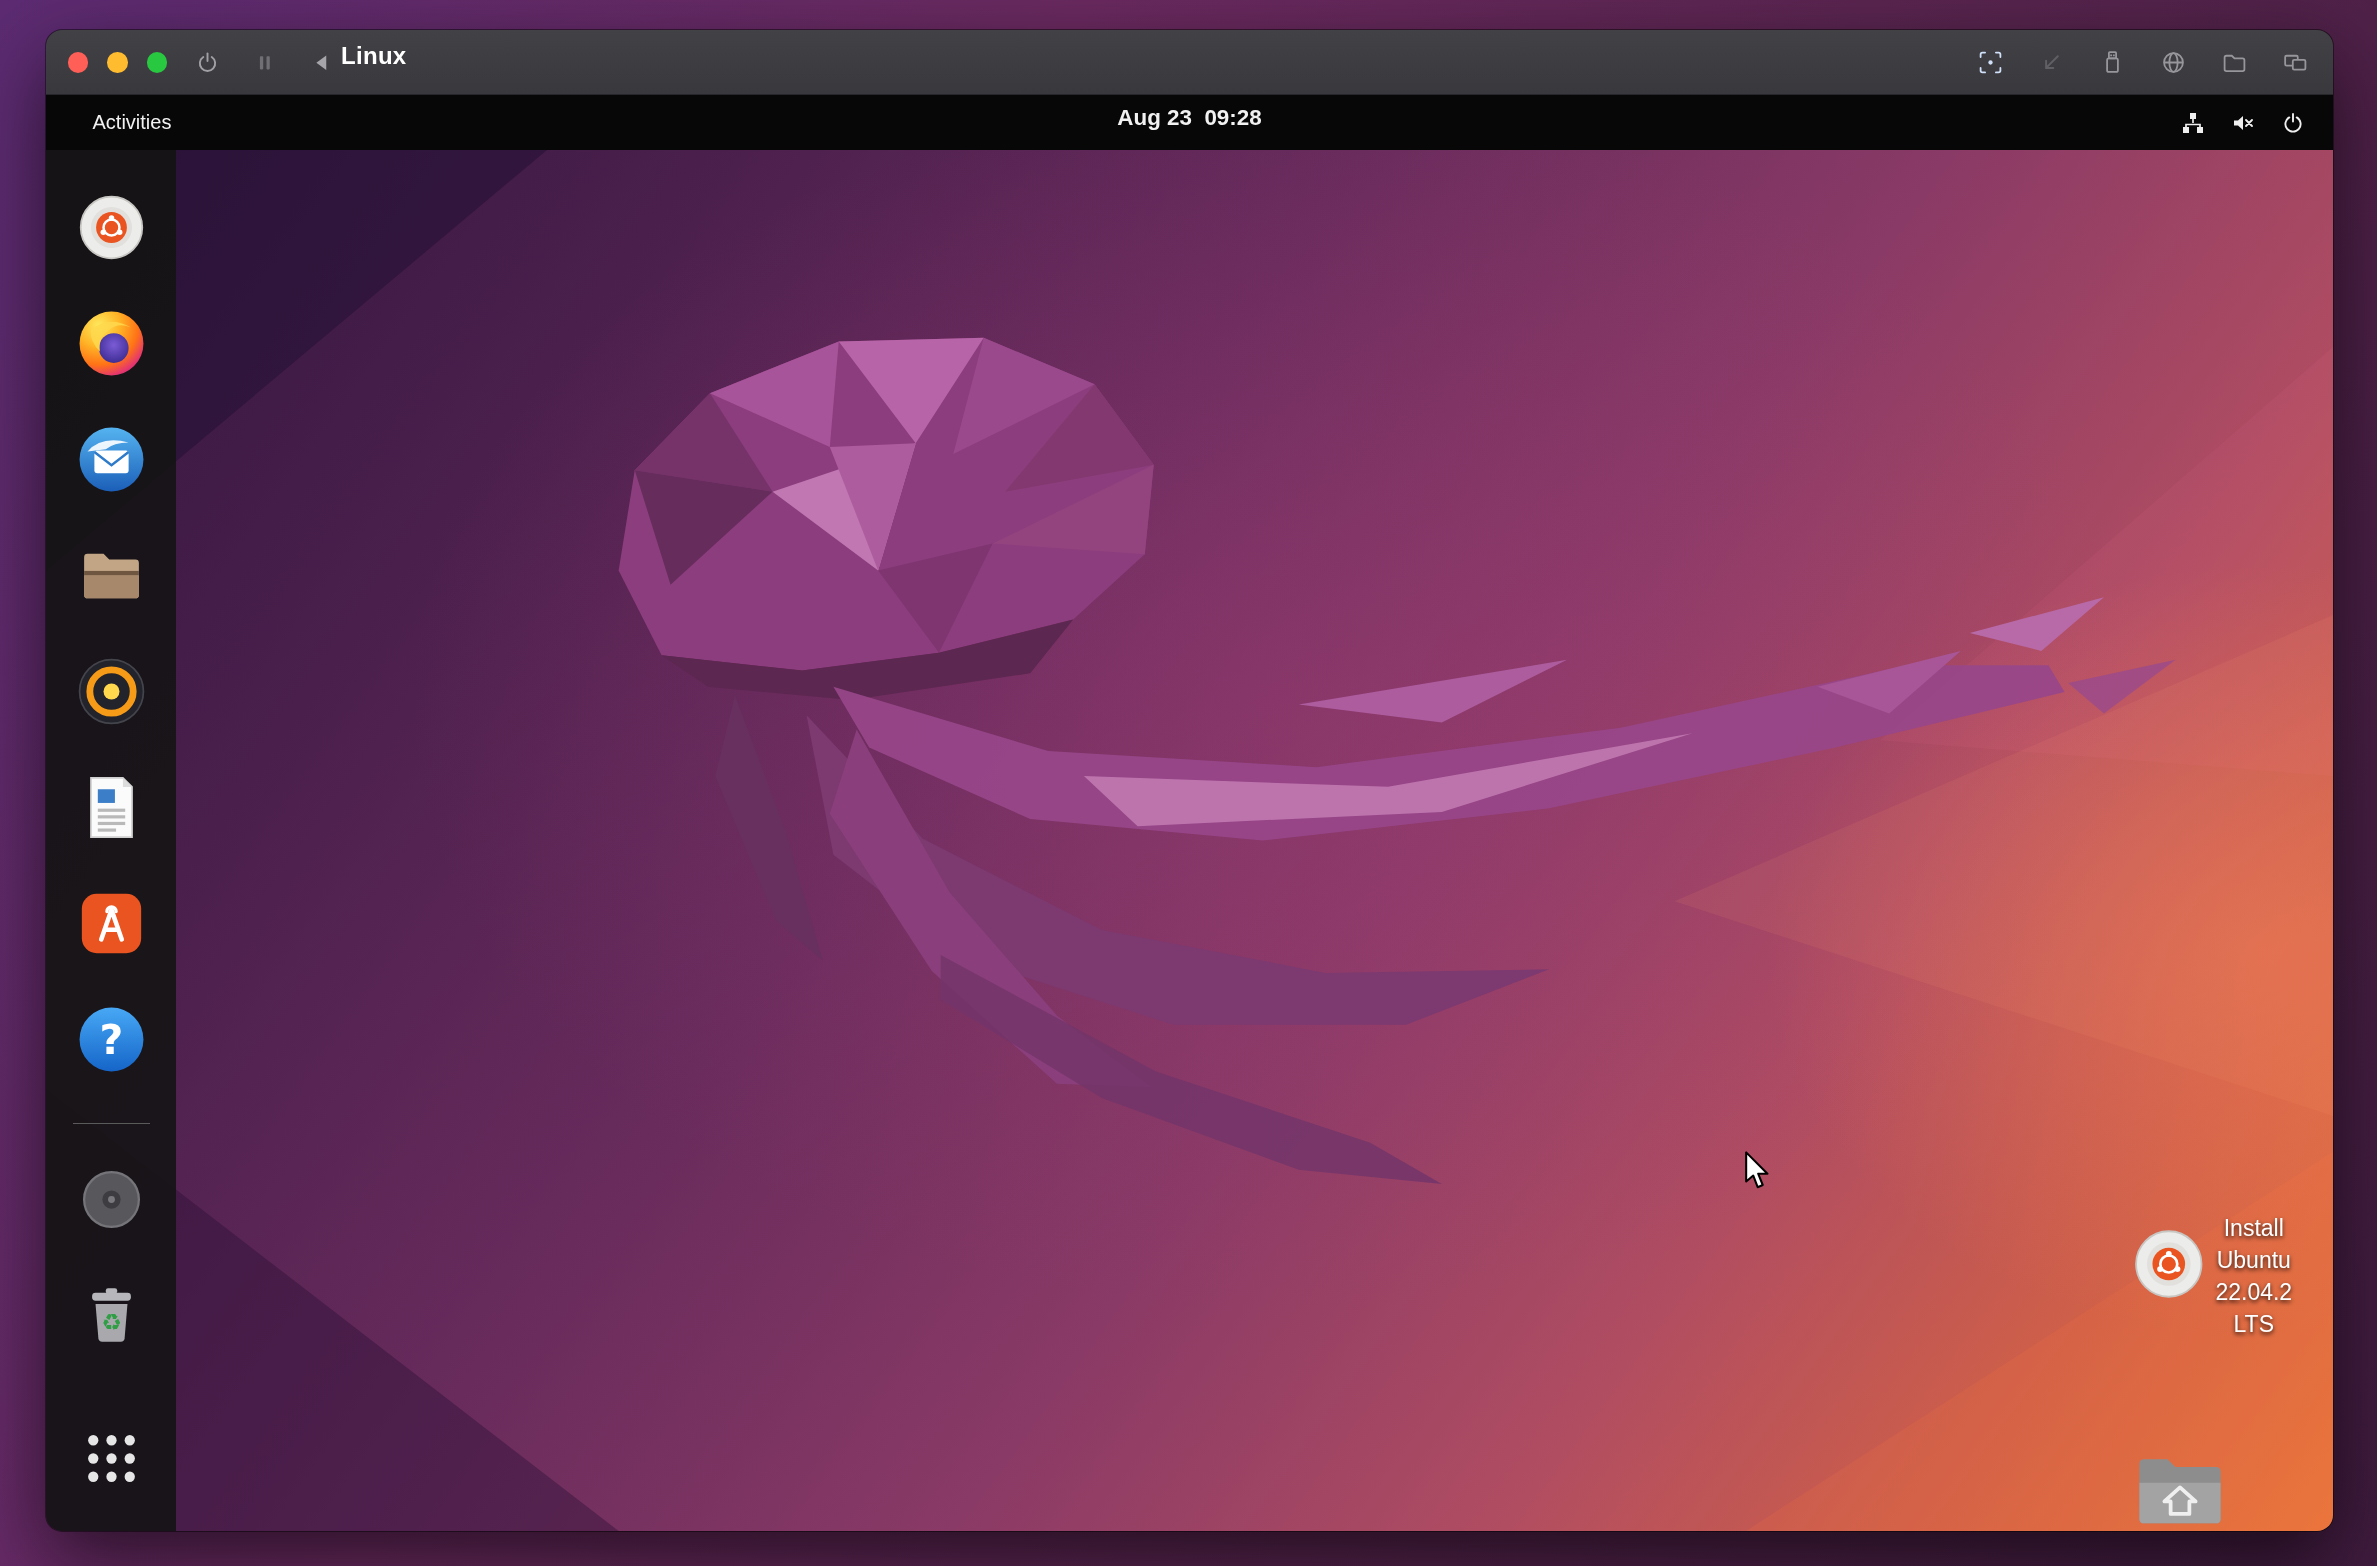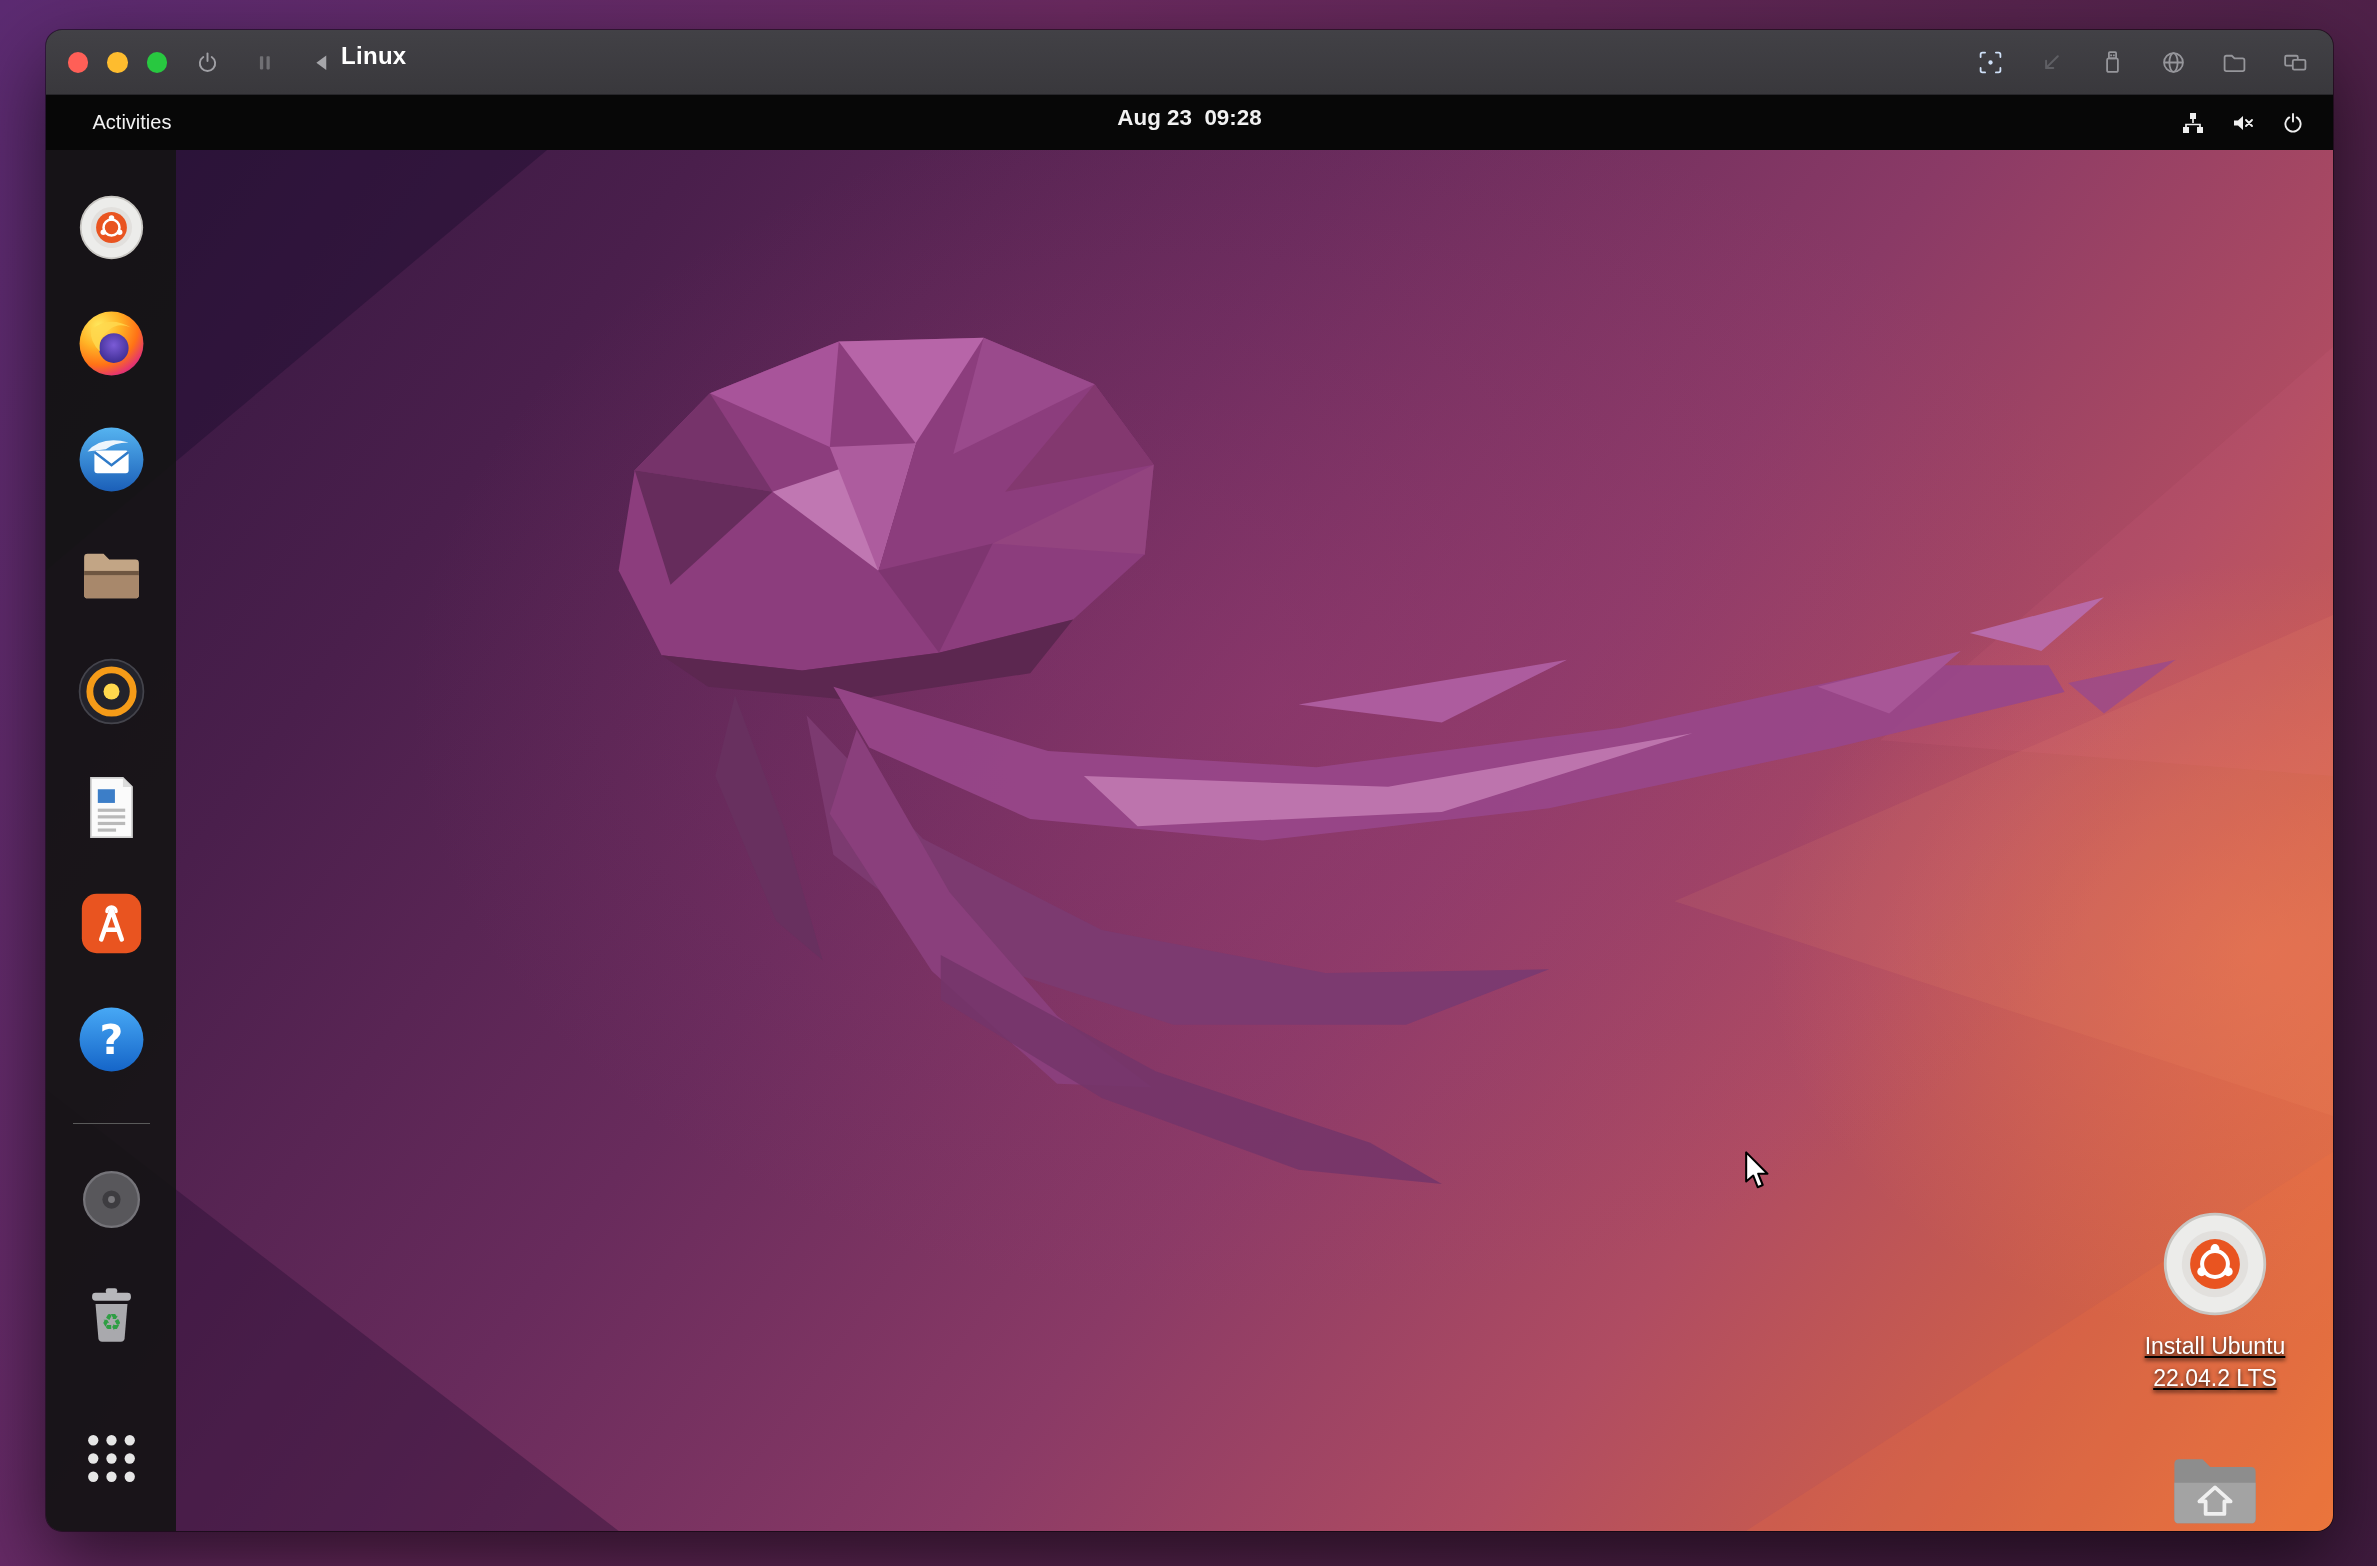--- a/index.html
+++ b/index.html
@@ -71,21 +71,21 @@
     background:rgba(20,20,20,.90); z-index:20;
     display:flex; flex-direction:column; align-items:center; padding-top:41px;
   }
   .dock-item { width:73px; height:73px; margin-bottom:43px; display:flex; align-items:center; justify-content:center; border-radius:12.5px; }
   .dock-item svg { width:73px; height:73px; }
   .dock-divider { width:77px; height:1.8px; background:#5a5a5a; margin:3.6px 0 39px 0; border:none; }
   .app-grid { margin-top:auto; margin-bottom:36px; }
 
   
   .desktop-icon {
-    position:absolute; width:170px; display:flex; flex-direction:column; align-items:center; z-index:10;text-decoration:underline;
+    position:absolute; width:170px; display:flex; z-index:10;
   }
   .desktop-icon .dlabel {
     margin-top:7.2px; color:#ffffff; font-size:23px; line-height:32px; text-align:center;
     text-shadow:0 1.8px 4.5px rgba(0,0,0,.85);
   }
   .di-install { left:2084px; top:1055px; }
   .di-home    { left:2084px; top:1294px; }
 
   
   .cursor { position:absolute; left:1696px; top:1120px; z-index:50; }

